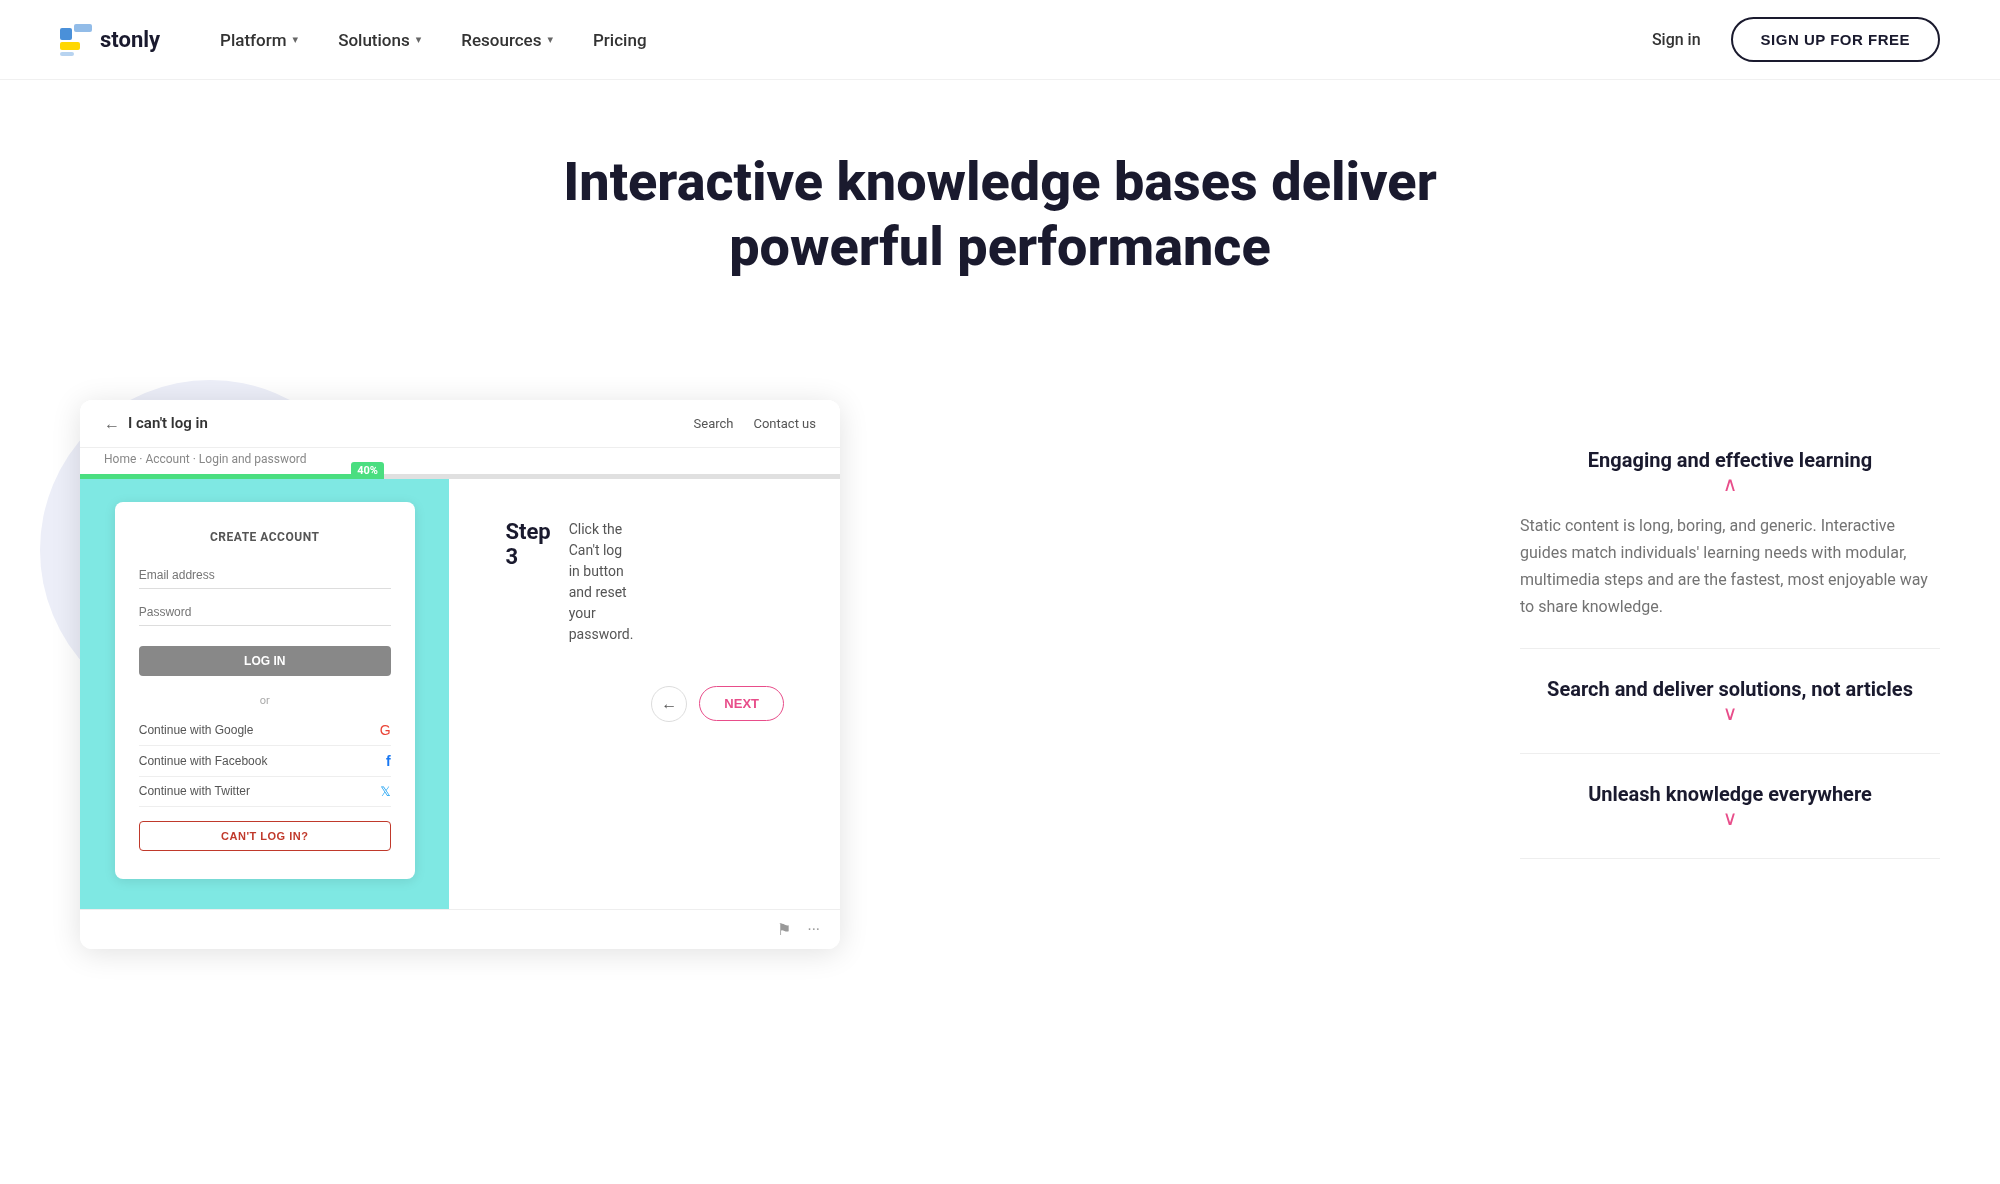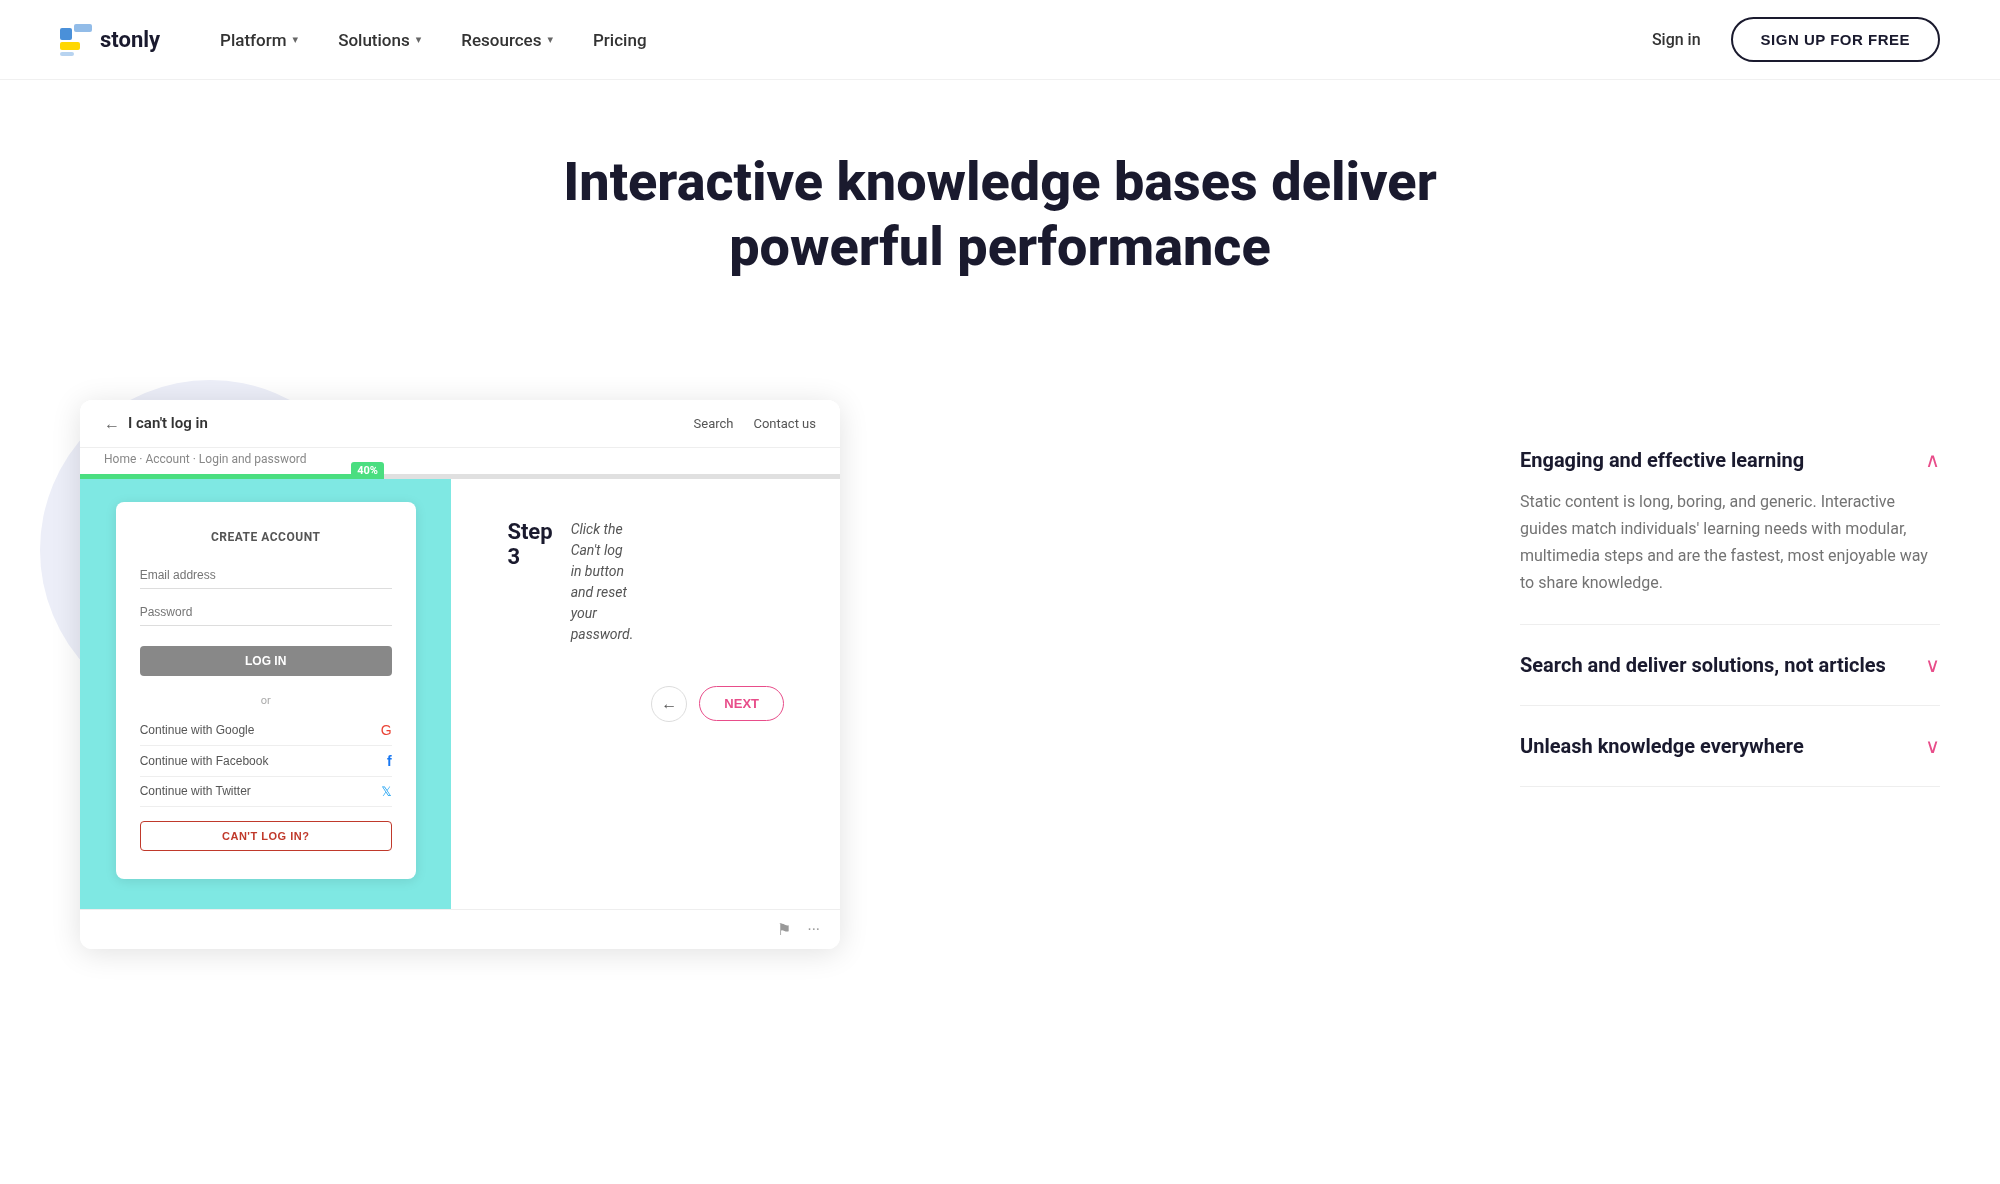--- a/index.html
+++ b/index.html
@@ -304,21 +304,20 @@
     }
     .step-label {
       font-size: 22px;
       font-weight: 700;
       color: #1a1a2e;
     }
     .step-desc {
       font-size: 14px;
       color: #555;
       line-height: 1.5;
-      font-style: italic;
     }
     .step-nav {
       display: flex;
       align-items: center;
       gap: 12px;
       margin-top: 20px;
     }
     .step-back-btn {
       width: 36px;
       height: 36px;
@@ -370,20 +369,21 @@
       padding: 28px 0;
     }
     .feature-item:first-child {
       border-top: none;
     }
     .feature-header {
       display: flex;
       align-items: center;
       justify-content: space-between;
       cursor: pointer;
+      flex-direction: column;
     }
     .feature-title {
       font-size: 20px;
       font-weight: 700;
       color: #1a1a2e;
       flex: 1;
     }
     .feature-chevron {
       font-size: 20px;
       color: #e84d8a;

